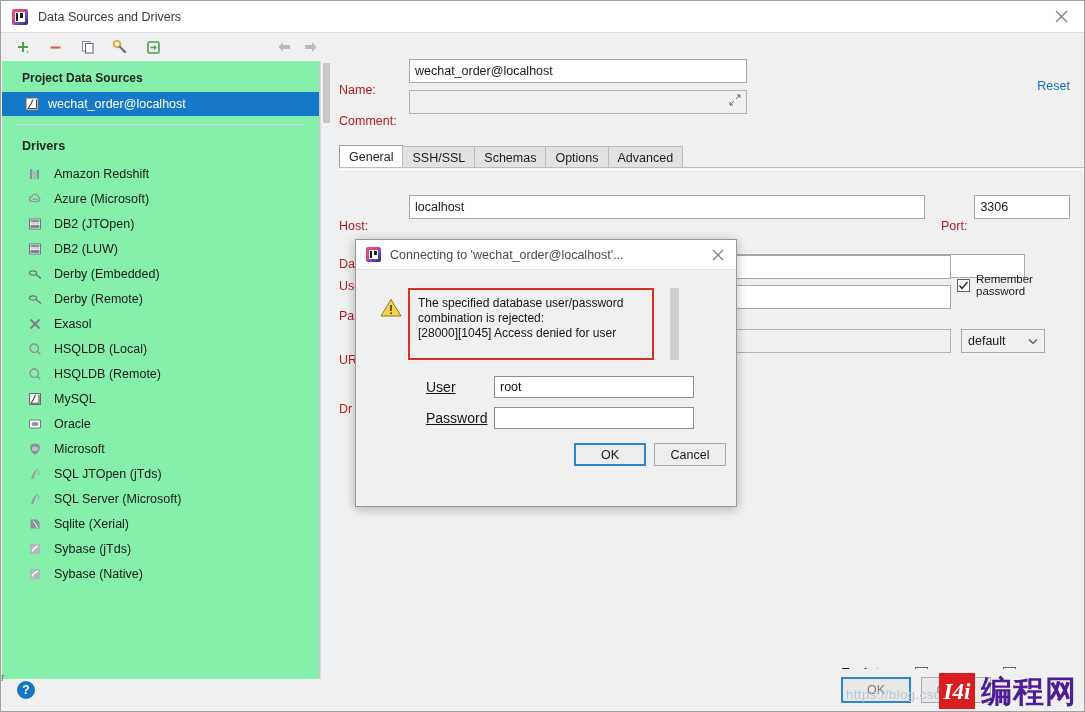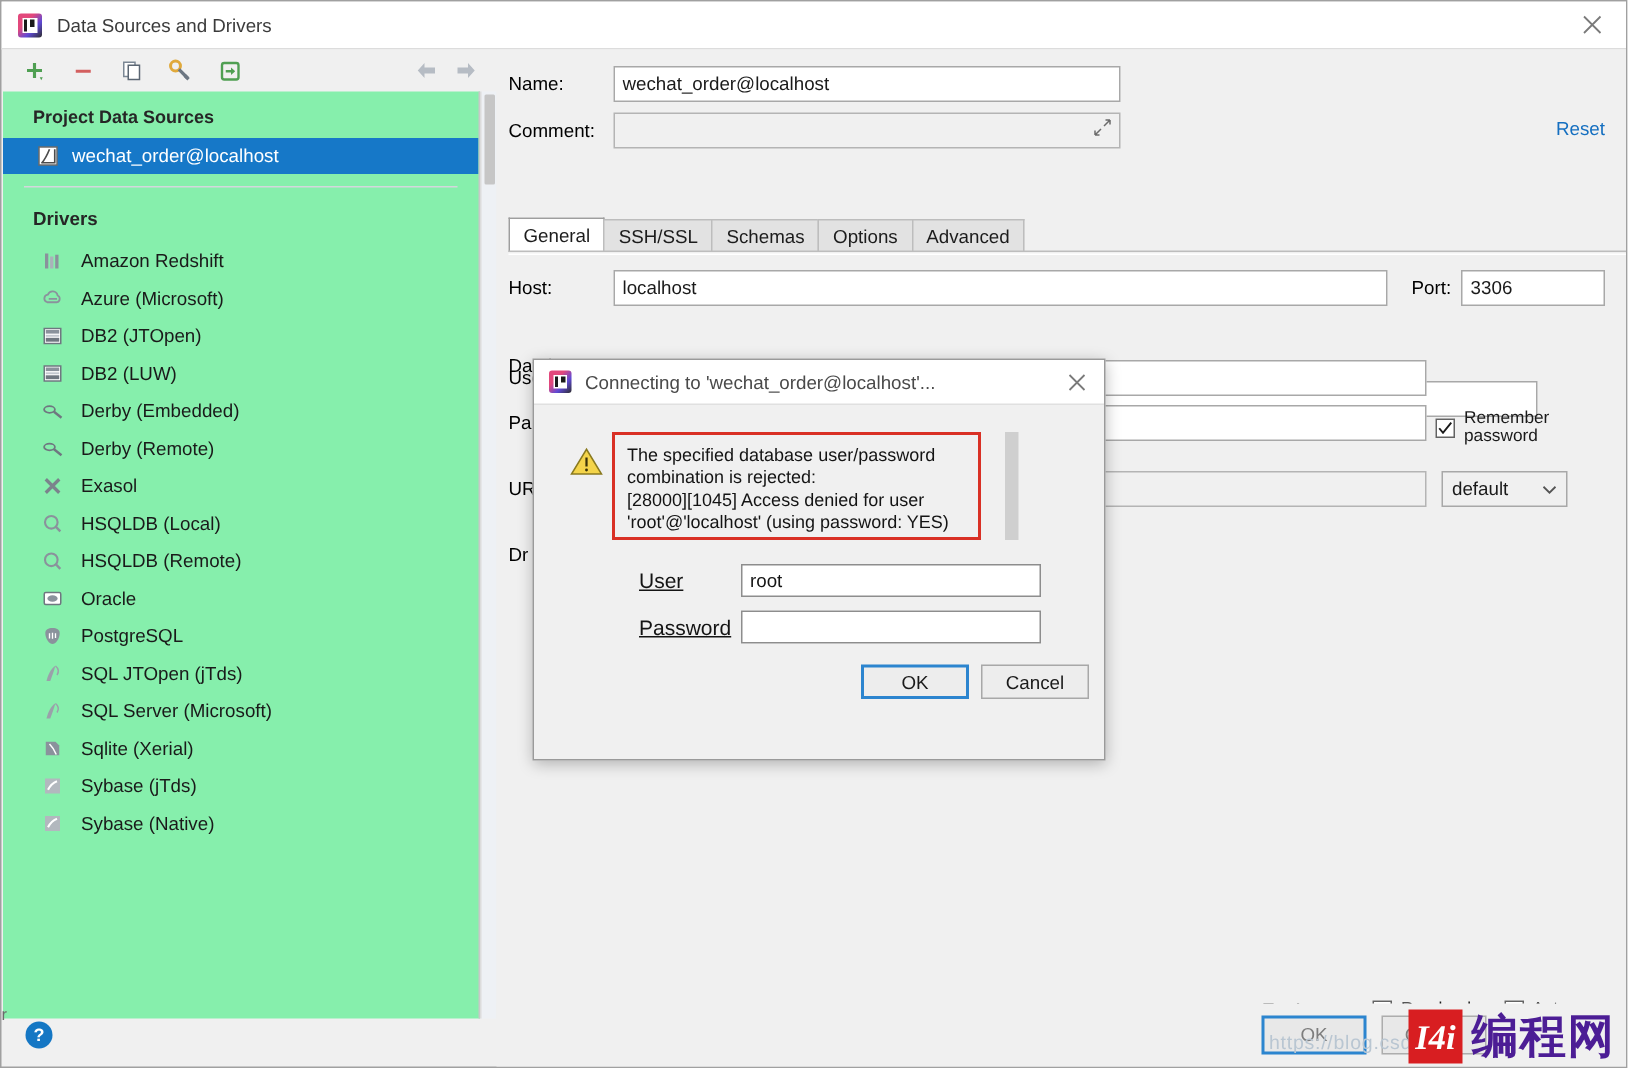--- a/index.html
+++ b/index.html
@@ -102,21 +102,21 @@
     position:absolute; left:0px; top:670px; font-size:11px; color:#6a6a6a;
     overflow:hidden; width:10px; white-space:nowrap;
   }
 
   
   .rightpanel {
     position:absolute; left:330px; top:32px; width:753px; height:646px;
     background:#f0f0f0;
   }
   .frow { position:absolute; display:flex; align-items:center; }
-  .flabel { font-size:12.5px; color:#000000; }
+  .flabel { font-size:12.5px; color:#b91c1c;margin-top:39px; }
   .finput {
     border:1px solid #a8a8a8; background:#ffffff; height:24px;
     font-family:"Liberation Sans", sans-serif; font-size:12.5px; color:#1a1a1a;
     padding:0 5px; outline:none;
   }
   .finput.grey { background:#f0f0f0; border-color:#b4b4b4; }
   .reset-link {
     position:absolute; right:14px; top:46px; color:#156fc0; font-size:12.5px;
     text-decoration:none;
   }
@@ -413,34 +413,44 @@
               <svg width="14" height="14" viewBox="0 0 14 14">
                 <circle cx="6.2" cy="6.2" r="4.2" fill="none" stroke="#8a929c" stroke-width="1.4"></circle>
                 <path d="M9.3 9.3 L12.2 12.2" stroke="#8a929c" stroke-width="1.6"></path>
               </svg>
             </span>
           <span>HSQLDB (Remote)</span>
         </div>
         <div class="driver-item">
           <span class="ico">
               <svg width="14" height="14" viewBox="0 0 14 14">
+                <rect x="1.5" y="1.5" width="11" height="11" fill="#ffffff" stroke="#6b6b6b" stroke-width="1"></rect>
+                <path d="M2.8 11.5 C5 8.5 6.5 5.5 7.5 2.8" stroke="#4c4c4c" stroke-width="1.1" fill="none"></path>
+                <path d="M11 2.8 L11 11.2 L2.8 11.2" stroke="#4c4c4c" stroke-width="1.1" fill="none"></path>
+              </svg>
+            </span>
+          <span>MySQL</span>
+        </div>
+        <div class="driver-item">
+          <span class="ico">
+              <svg width="14" height="14" viewBox="0 0 14 14">
                 <rect x="1.5" y="3" width="11" height="8" rx="1" fill="#ffffff" stroke="#6f7780" stroke-width="1"></rect>
                 <ellipse cx="7" cy="7" rx="3.4" ry="2.1" fill="#8a929c"></ellipse>
               </svg>
             </span>
           <span>Oracle</span>
         </div>
         <div class="driver-item">
           <span class="ico">
               <svg width="14" height="14" viewBox="0 0 14 14">
                 <path d="M2.2 5 C2.2 2.6 4.2 1.6 7 1.6 C9.8 1.6 11.8 2.6 11.8 5 C11.8 9 9 12.4 7 12.4 C5 12.4 2.2 9 2.2 5 z" fill="#8a929c"></path>
                 <path d="M5 5.2 l0 3.4 M7 4.8 l0 4 M9 5.2 l0 3.2" stroke="#ffffff" stroke-width="0.9"></path>
               </svg>
             </span>
-          <span>PostgreSQL</span>
+          <span>Microsoft</span>
         </div>
         <div class="driver-item">
           <span class="ico">
               <svg width="14" height="14" viewBox="0 0 14 14">
                 <path d="M3 12 C4 8 5.5 4 9 1.8 C8 5 7 8 5.5 12 z" fill="#9aa1aa"></path>
                 <path d="M9 2 C11 3.5 11.5 6 10 8" fill="none" stroke="#9aa1aa" stroke-width="1"></path>
               </svg>
             </span>
           <span>SQL JTOpen (jTds)</span>
         </div>
@@ -628,21 +638,20 @@
         <path d="M11 1.5 L21 18 L1 18 z" fill="#f4d44a" stroke="#8a7a1f" stroke-width="1"></path>
         <path d="M11 7 L11 13" stroke="#3a3208" stroke-width="1.5"></path>
         <circle cx="11" cy="15.3" r="0.95" fill="#3a3208"></circle>
       </svg>
     </div>
 
     <div class="errbox">
       <p>The specified database user/password</p>
       <p>combination is rejected:</p>
       <p>[28000][1045] Access denied for user</p>
-      <p>'root'@'localhost' (using password: YES)</p>
     </div>
 
     <div class="err-scroll">
       <div class="err-thumb"></div>
     </div>
 
     <div class="mrow" style="left:70px; top:136px;">
       <span class="mlabel" style="width:68px;"><u>User</u></span>
       <input class="minput" value="root" style="">
     </div>

